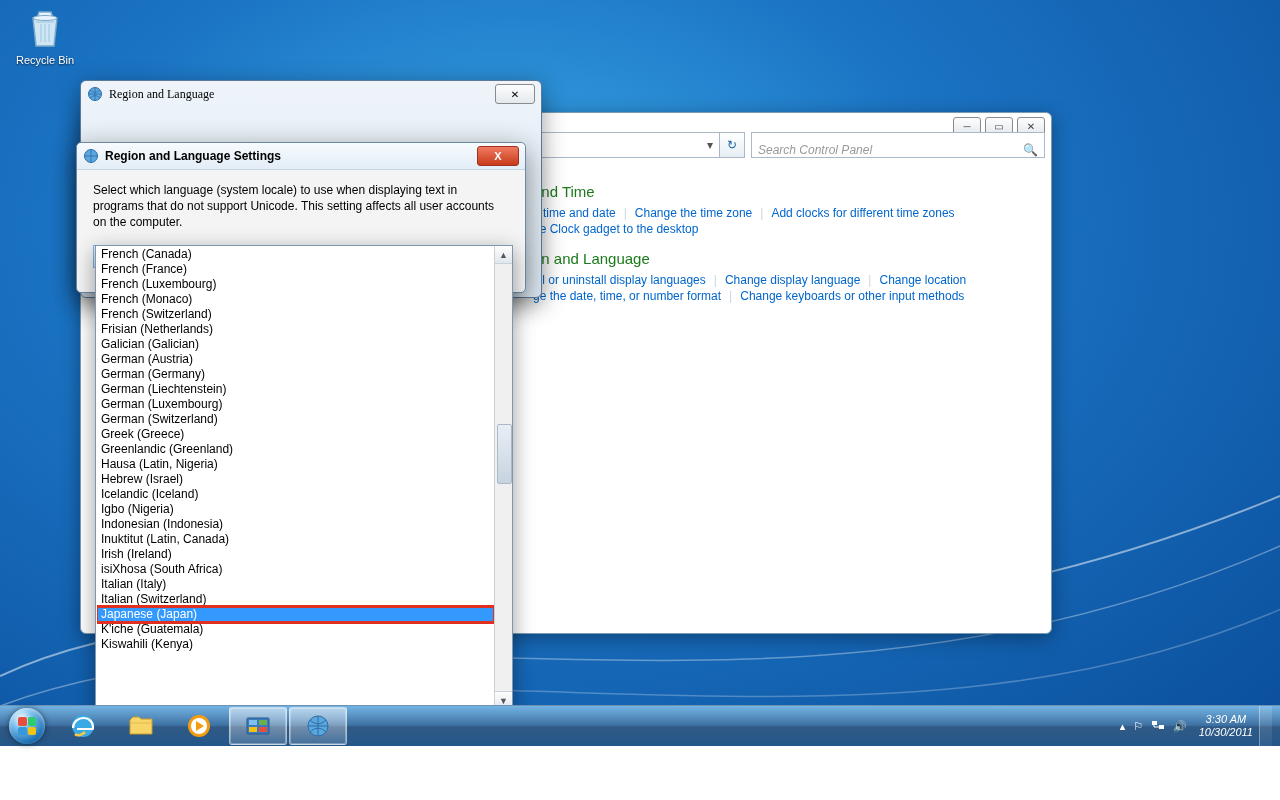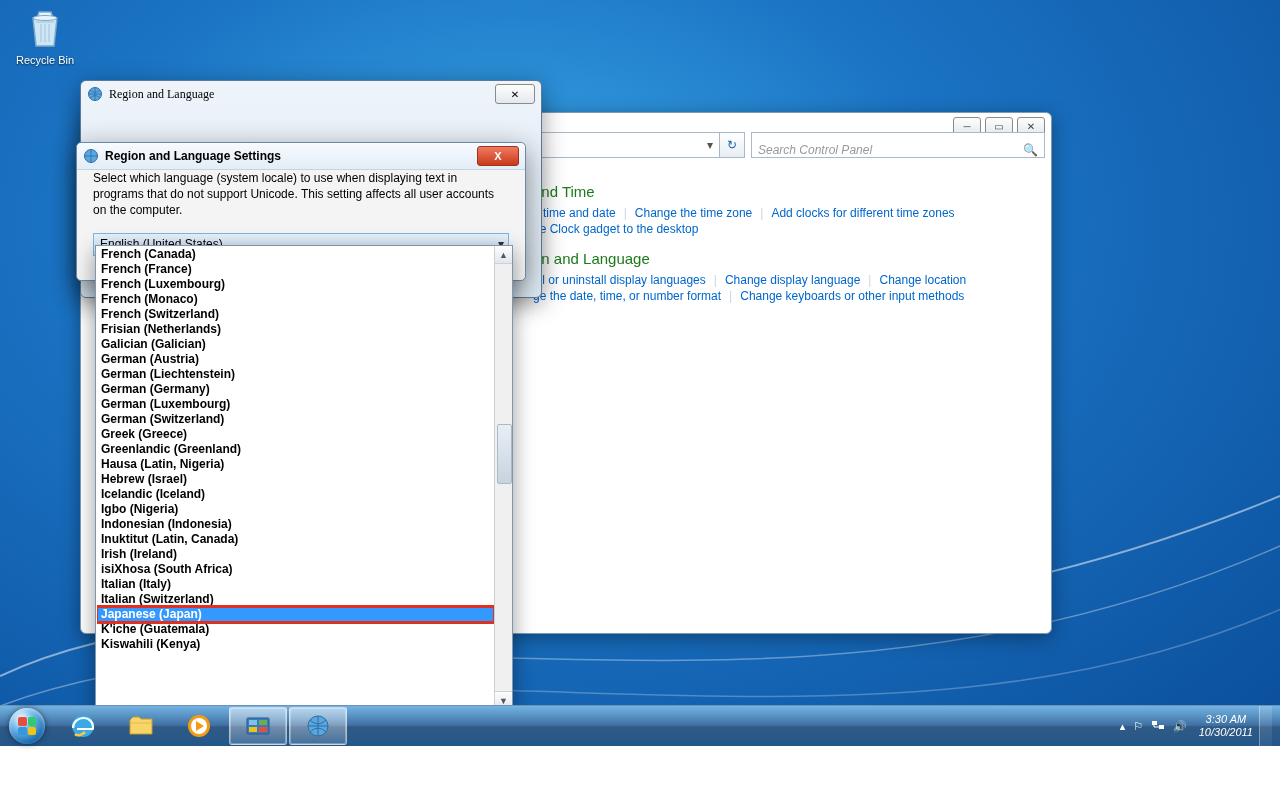--- a/index.html
+++ b/index.html
@@ -31,29 +31,29 @@
 .rl-title .sp{flex:1;}
 .rl-close{width:38px;height:18px;border:1px solid #8a8a8a;border-radius:3px;background:linear-gradient(#fdfdfd,#e4e9ee);display:flex;align-items:center;justify-content:center;font-size:10px;}
 
 
 .set-window{position:absolute;top:110px;left:76px;width:448px;background:#f4f4f4;border:1px solid #6b89a7;border-radius:5px;box-shadow:0 8px 28px rgba(0,0,0,.45);margin-top:32px;}
 .set-title{height:26px;background:linear-gradient(#f7fbff,#e3edf6);display:flex;align-items:center;padding:0 6px;border-bottom:1px solid #c6d4e1;border-radius:5px 5px 0 0;}
 .set-title .ico{width:16px;height:16px;margin-right:6px;}
 .set-title b{font-weight:700;}
 .set-title .sp{flex:1;}
 .set-close{width:40px;height:18px;border:1px solid #a03020;border-radius:3px;background:linear-gradient(#f07a60,#c83a1a);color:#fff;display:flex;align-items:center;justify-content:center;font-size:11px;font-weight:bold;}
-.set-body{padding:0 16px 24px;}
+.set-body{padding:12px 16px 24px;}
 .set-desc{font-size:12px;line-height:1.35;margin-bottom:14px;}
 .set-label{font-size:12px;margin-bottom:4px;}
 .set-label u{text-decoration:underline;}
 .combo{height:21px;border:1px solid #7eb4ea;background:linear-gradient(#e8f1fb,#cfe4f8);display:flex;align-items:center;padding:0 6px;position:relative;cursor:default;}
 .combo .arrow{position:absolute;right:4px;color:#333;}
 
 
-.dropdown{position:absolute;top:245px;left:95px;width:416px;height:463px;background:#fff;border:1px solid #7d98b0;box-shadow:0 6px 20px rgba(0,0,0,.4);z-index:30;font-weight:bold;}
+.dropdown{position:absolute;top:245px;left:95px;width:416px;height:463px;background:#fff;border:1px solid #7d98b0;box-shadow:0 6px 20px rgba(0,0,0,.4);z-index:30;}
 .dd-list{position:absolute;top:1px;bottom:1px;left:1px;right:18px;overflow:hidden;}
 .dd-item{height:15px;line-height:15px;padding:0 4px;font-size:12px;white-space:nowrap;cursor:default;}
 .dd-item.sel{background:#3399ff;color:#fff;}
 .dd-item.hi{outline:3px solid #e03020;outline-offset:-1px;}
 .dd-scroll{position:absolute;top:0;bottom:0;right:0;width:17px;background:#f0f0f0;border-left:1px solid #d0d0d0;}
 .dd-scroll .btn{height:17px;background:linear-gradient(#fdfdfd,#e1e7ee);border-bottom:1px solid #c9d2db;display:flex;align-items:center;justify-content:center;font-size:9px;color:#555;}
 .dd-scroll .btn.bot{position:absolute;bottom:0;width:100%;border-top:1px solid #c9d2db;border-bottom:none;}
 .dd-scroll .thumb{position:absolute;top:178px;left:2px;width:13px;height:58px;background:linear-gradient(#e8eef4,#c7d3df);border:1px solid #a9b9c9;border-radius:2px;}
 
 
@@ -165,22 +165,22 @@
   <div class="dropdown">
     <div class="dd-list" id="ddlist">
         <div class="dd-item">French (Canada)</div>
         <div class="dd-item">French (France)</div>
         <div class="dd-item">French (Luxembourg)</div>
         <div class="dd-item">French (Monaco)</div>
         <div class="dd-item">French (Switzerland)</div>
         <div class="dd-item">Frisian (Netherlands)</div>
         <div class="dd-item">Galician (Galician)</div>
         <div class="dd-item">German (Austria)</div>
+        <div class="dd-item">German (Germany)</div>
         <div class="dd-item">German (Liechtenstein)</div>
-        <div class="dd-item">German (Germany)</div>
         <div class="dd-item">German (Luxembourg)</div>
         <div class="dd-item">German (Switzerland)</div>
         <div class="dd-item">Greek (Greece)</div>
         <div class="dd-item">Greenlandic (Greenland)</div>
         <div class="dd-item">Hausa (Latin, Nigeria)</div>
         <div class="dd-item">Hebrew (Israel)</div>
         <div class="dd-item">Icelandic (Iceland)</div>
         <div class="dd-item">Igbo (Nigeria)</div>
         <div class="dd-item">Indonesian (Indonesia)</div>
         <div class="dd-item">Inuktitut (Latin, Canada)</div>

